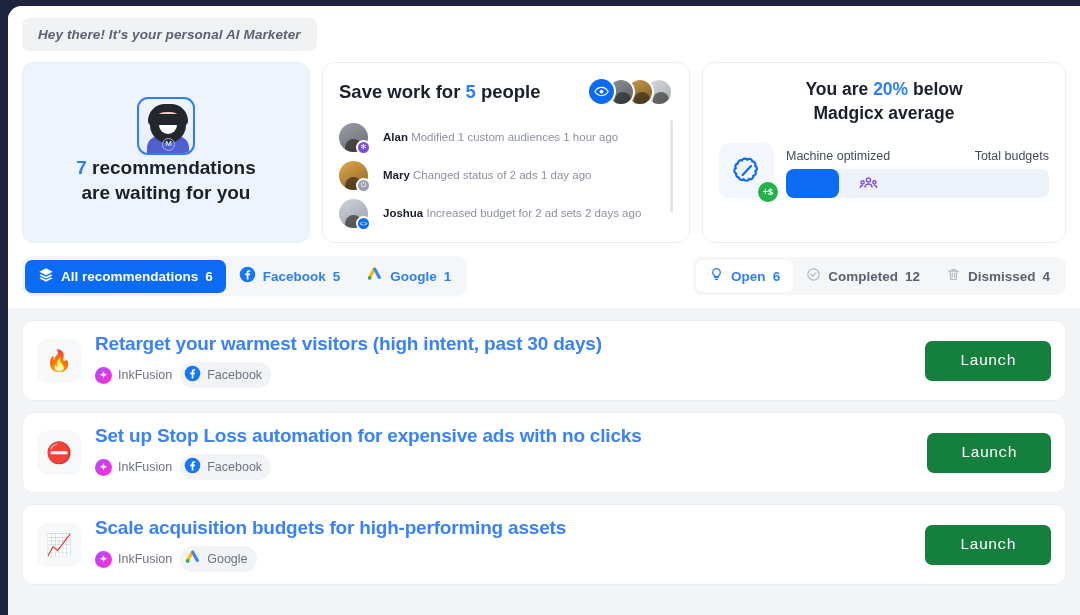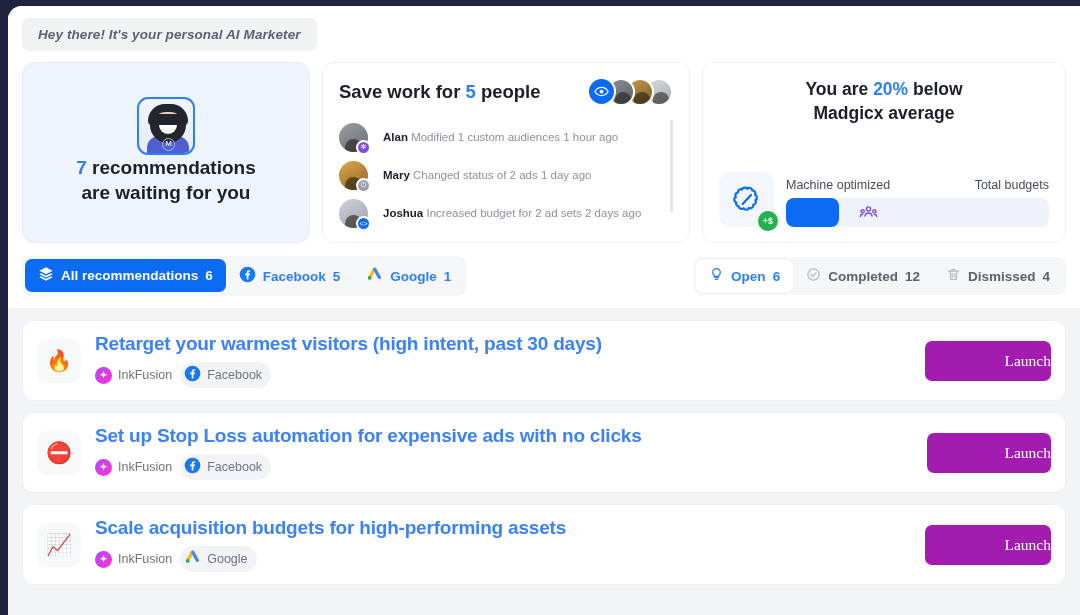--- a/index.html
+++ b/index.html
@@ -119,21 +119,21 @@
   .dot-gray { background: #9aa0ab; }
   .dot-blue { background: #0b6bf2; }
   .act-text { font-size: 11.5px; color: #8c919d; white-space: nowrap; }
   .act-name { color: #1b1f2b; font-weight: bold; }
   .list-scroll {
     position: absolute; right: 0; top: 2px;
     width: 3px; height: 92px; border-radius: 2px; background: #e3e5ea;
   }
 
   
-  .card-stats { flex: 1; padding: 14px 16px; display: flex; flex-direction: column; gap: 29px; }
+  .card-stats { flex: 1; padding: 14px 16px; display: flex; flex-direction: column; }
   .stats-title { text-align: center; font-size: 17.5px; line-height: 24px; font-weight: bold; color: #1b1f2b; }
   .stats-title .n { color: #2d7ff9; }
   .stats-body { display: flex; align-items: flex-end; gap: 12px; margin-top: 18px; }
   .brain-box {
     width: 55px; height: 55px; border-radius: 11px; background: #f3f7fd;
     display: flex; align-items: center; justify-content: center; position: relative; flex: none;
   }
   .money-badge {
     position: absolute; right: -4px; bottom: -4px;
     width: 20px; height: 20px; border-radius: 50%; background: #22b14c;
@@ -141,21 +141,21 @@
     display: flex; align-items: center; justify-content: center;
   }
   .bar-area { flex: 1; }
   .bar-labels { display: flex; justify-content: space-between; font-size: 12.5px; color: #454b59; margin-bottom: 6px; }
   .bar-track { height: 29px; border-radius: 8px; background: #eef3fb; position: relative; }
   .bar-fill { height: 29px; border-radius: 8px; background: #0b6bf2; }
   .people-ico { position: absolute; left: 0; top: 0; height: 29px; display: flex; align-items: center; }
 
   
   .filters-row { display: flex; justify-content: space-between; align-items: center; margin-top: 13px; padding-bottom: 12px; }
-  .pillgroup { display: flex; align-items: flex-start; background: #f5f6f8; border-radius: 9px; padding: 3px; }
+  .pillgroup { display: flex; align-items: center; background: #f5f6f8; border-radius: 9px; padding: 3px; }
   .pill {
     display: flex; align-items: center; gap: 7px;
     padding: 7px 13px; border-radius: 7px;
     font-size: 13.5px; font-weight: bold; color: #2d7ff9;
     white-space: nowrap; cursor: pointer;
   }
   .pill.active { background: #0b6bf2; color: #fff; }
   .pill .cnt { font-weight: bold; }
   .pill.muted { color: #5b6170; }
   .pill.muted .cnt { color: #5b6170; }
@@ -177,24 +177,24 @@
   .rec-meta { display: flex; align-items: center; gap: 8px; margin-top: 7px; }
   .meta-chip { display: flex; align-items: center; gap: 6px; font-size: 12.5px; color: #6f7482; }
   .meta-chip.badge { background: #f2f3f6; border-radius: 13px; padding: 3px 9px 3px 4px; }
   .brand-dot {
     width: 17px; height: 17px; border-radius: 50%;
     background: linear-gradient(135deg,#b14bff,#ff2bd1);
     display:flex; align-items:center; justify-content:center;
     color:#fff; font-size:9px; font-weight:bold; flex:none;
   }
   .launch-btn {
-    background: #a21caf; color: #fff; border: none;
+    background: #15803d; color: #fff; border: none;
     border-radius: 7px; font-size: 15.5px;
-    font-family: Liberation Serif, serif;
-    padding: 11px 0; width: 126px; cursor: pointer; text-align: right;
+    font-family: Liberation Mono, monospace;
+    padding: 11px 0; width: 126px; cursor: pointer;
   }
 </style>
 </head>
 <body>
 
 <div class="app-frame">
 <div class="page">
 
   <div class="top-section">
 

